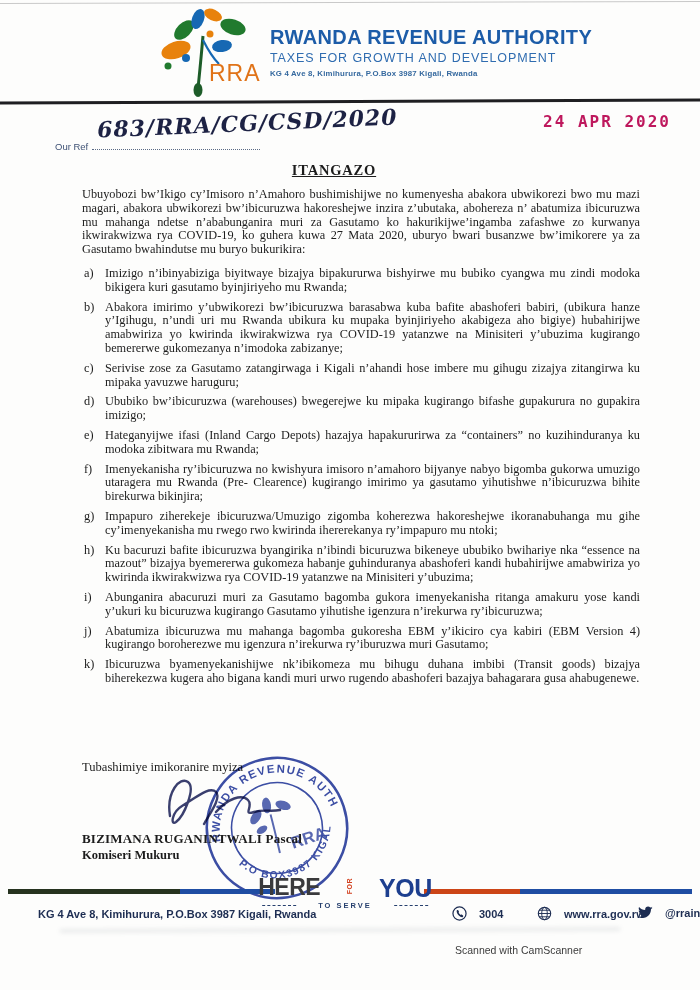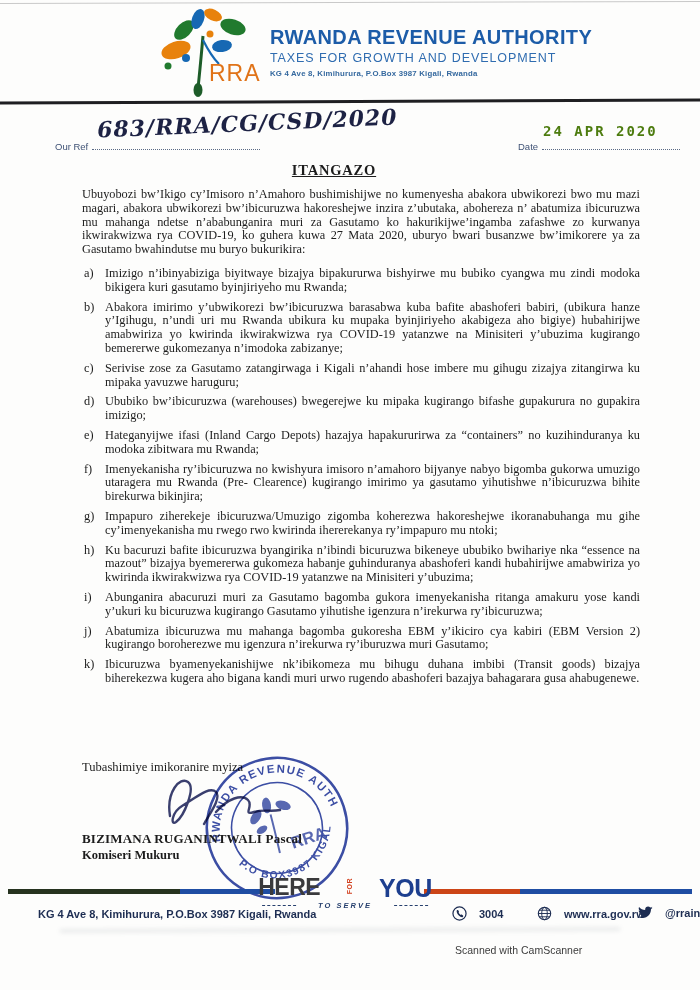--- a/index.html
+++ b/index.html
@@ -18,21 +18,21 @@
   .head-rule{position:absolute;left:0;top:100px;width:700px;height:3px;background:#1f1f22;transform:rotate(-.25deg);}
   
   .ref-label{font-family:"Liberation Sans",sans-serif;font-size:9.5px;color:#3f5275;}
   .dotline{display:inline-block;border-bottom:1.6px dotted #5a6a85;height:10px;}
   .our-ref{position:absolute;left:55px;top:136px;}
   .your-ref{position:absolute;left:55px;top:158px;}
   .hand-ref{
     position:absolute;left:97px;top:110px;font-family:"DejaVu Serif",serif;font-style:italic;font-weight:bold;
     font-size:22px;color:#1d2244;transform:rotate(-2.5deg);letter-spacing:1px;white-space:nowrap;
   }
-  .date-stamp{position:absolute;left:543px;top:123px;font-family:"DejaVu Sans Mono",monospace;font-weight:bold;font-size:14px;color:#4d7c0f;letter-spacing:2px;white-space:nowrap;}
+  .date-stamp{position:absolute;left:543px;top:112px;font-family:"DejaVu Sans Mono",monospace;font-weight:bold;font-size:16px;color:#be185d;letter-spacing:2px;white-space:nowrap;}
   .date-line{position:absolute;left:518px;top:136px;}
   
   .doc-title{position:absolute;left:0;top:162px;width:668px;text-align:center;font-weight:bold;font-size:14.5px;letter-spacing:.8px;text-decoration:underline;}
   .body-text{position:absolute;left:82px;top:188px;width:558px;font-size:12.3px;line-height:13.8px;text-align:justify;}
   .intro{margin:0 0 10px 0;}
   .li{display:flex;margin:0 0 6px 0;}
   .li-label{width:21px;flex:0 0 21px;padding-left:2px;}
   .li-text{flex:1;text-align:justify;}
   .closing{position:absolute;left:82px;top:760px;font-size:12.6px;}
   
@@ -43,21 +43,21 @@
   
   .bar{position:absolute;top:889px;height:5px;}
   .bar1{left:8px;width:172px;background:#26331f;}
   .bar2{left:180px;width:95px;background:#1f4da3;}
   .bar3{left:424px;width:96px;background:#cc4517;}
   .bar4{left:520px;width:172px;background:#1f4da3;}
   .hfy{position:absolute;left:345px;top:876px;transform:translateX(-50%);display:flex;align-items:flex-start;font-family:"Liberation Sans",sans-serif;font-weight:bold;gap:25px;}
   .hfy-here{font-size:23px;color:#3a3a3c;letter-spacing:-.5px;line-height:1;}
   .hfy-for{font-size:7px;color:#d2401e;writing-mode:vertical-rl;transform:rotate(180deg);line-height:1;margin:2px 1px 0 1px;letter-spacing:.5px;}
   .hfy-you{font-size:25px;color:#1d3f8f;letter-spacing:-.5px;line-height:1;}
-  .hfy-sub{position:absolute;left:345px;top:901px;transform:translateX(-50%);font-family:"Liberation Sans",sans-serif;font-size:7.5px;font-weight:bold;color:#27406e;letter-spacing:2px;white-space:nowrap;display:flex;align-items:center;gap:22px;font-style:italic;}
+  .hfy-sub{position:absolute;left:345px;top:901px;transform:translateX(-50%);font-family:"Liberation Sans",sans-serif;font-size:7.5px;font-weight:bold;color:#27406e;letter-spacing:2px;white-space:nowrap;display:flex;align-items:center;gap:22px;}
   .hfy-dash{display:inline-block;width:34px;border-top:1px dashed #27406e;height:0;}
   .foot-addr{position:absolute;left:38px;top:908px;font-family:"Liberation Sans",sans-serif;font-weight:bold;font-size:11px;color:#1d2d52;}
   .contact{position:absolute;top:906px;display:flex;align-items:center;gap:12px;font-family:"Liberation Sans",sans-serif;font-weight:bold;font-size:11px;color:#1d2d52;}
   .c-phone{left:452px;} .c-web{left:537px;} .c-tw{left:638px;}
   .scan-note{position:absolute;left:455px;top:944px;font-family:"Liberation Sans",sans-serif;font-size:10.5px;color:#3c3c3c;}
   .smudge{position:absolute;left:60px;top:928px;width:560px;height:4px;background:#9aa0a6;opacity:.18;filter:blur(2px);transform:rotate(-.2deg);}
 </style>
 </head>
 <body>
 
@@ -88,24 +88,20 @@
     <div class="head-addr">KG 4 Ave 8, Kimihurura,  P.O.Box 3987 Kigali, Rwanda</div>
   </div>
   <div class="head-rule"></div>
 
   <div class="our-ref">
     <span class="ref-label">Our Ref</span>
     <span class="dotline" style="width:168px"></span>
   </div>
   <div class="hand-ref">683/RRA/CG/CSD/2020</div>
   <div class="date-stamp">24 APR 2020</div>
-  <div class="date-line">
-    <span class="ref-label">Date</span>
-    <span class="dotline" style="width:138px"></span>
-  </div>
 
   <div class="doc-title">ITANGAZO</div>
   <div class="body-text">
     <p class="intro">Ubuyobozi bw’Ikigo cy’Imisoro n’Amahoro bushimishijwe no kumenyesha abakora ubwikorezi bwo mu mazi magari, abakora ubwikorezi  bw’ibicuruzwa hakoreshejwe inzira z’ubutaka, abohereza n’ abatumiza ibicuruzwa mu mahanga ndetse  n’ababunganira muri za Gasutamo ko hakurikijwe’ingamba zafashwe zo kurwanya ikwirakwizwa rya COVID-19, ko guhera kuwa 27 Mata 2020,  uburyo bwari busanzwe bw’imikorere ya za Gasutamo bwahindutse mu buryo bukurikira:</p>
     <div>
         <div class="li">
           <span class="li-label">a)</span>
           <span class="li-text">Imizigo n’ibinyabiziga biyitwaye bizajya bipakururwa bishyirwe mu bubiko cyangwa mu zindi modoka bikigera kuri gasutamo byinjiriyeho mu Rwanda;</span>
         </div>
         <div class="li">
@@ -135,21 +131,21 @@
         <div class="li">
           <span class="li-label">h)</span>
           <span class="li-text">Ku bacuruzi bafite ibicuruzwa byangirika n’ibindi bicuruzwa bikeneye ububiko bwihariye nka “essence na mazout” bizajya byemererwa gukomeza habanje guhinduranya abashoferi kandi hubahirijwe amabwiriza yo kwirinda ikwirakwizwa rya COVID-19 yatanzwe na Minisiteri y’ubuzima;</span>
         </div>
         <div class="li">
           <span class="li-label">i)</span>
           <span class="li-text">Abunganira abacuruzi muri za Gasutamo bagomba gukora imenyekanisha ritanga amakuru yose kandi y’ukuri ku bicuruzwa kugirango Gasutamo yihutishe igenzura n’irekurwa ry’ibicuruzwa;</span>
         </div>
         <div class="li">
           <span class="li-label">j)</span>
-          <span class="li-text">Abatumiza ibicuruzwa mu mahanga bagomba gukoresha EBM y’ikiciro cya kabiri (EBM Version 2) kugirango boroherezwe mu igenzura n’irekurwa ry’iburuzwa muri Gasutamo;</span>
+          <span class="li-text">Abatumiza ibicuruzwa mu mahanga bagomba gukoresha EBM y’ikiciro cya kabiri (EBM Version 4) kugirango boroherezwe mu igenzura n’irekurwa ry’iburuzwa muri Gasutamo;</span>
         </div>
         <div class="li">
           <span class="li-label">k)</span>
           <span class="li-text">Ibicuruzwa byamenyekanishijwe nk’ibikomeza mu bihugu duhana imbibi (Transit goods) bizajya biherekezwa kugera aho bigana kandi muri urwo rugendo abashoferi bazajya bahagarara gusa ahabugenewe.</span>
         </div>
       </div>
   </div>
 
   <div class="closing">Tubashimiye imikoranire myiza</div>
 

